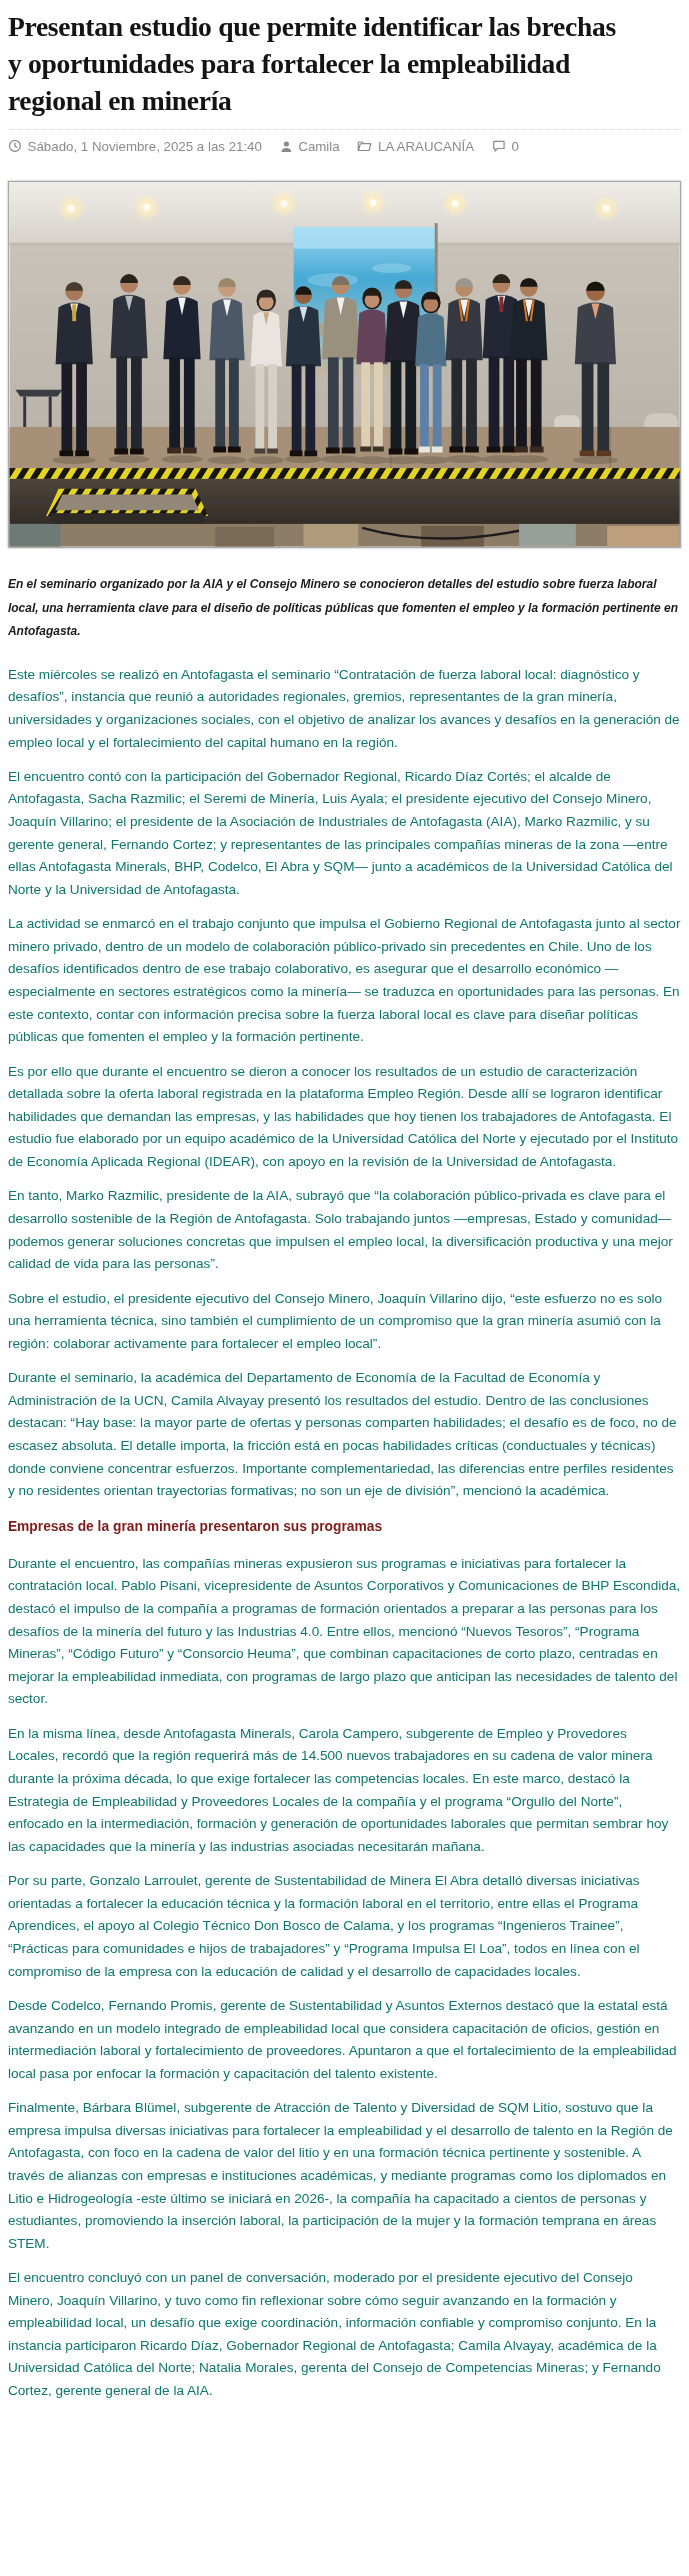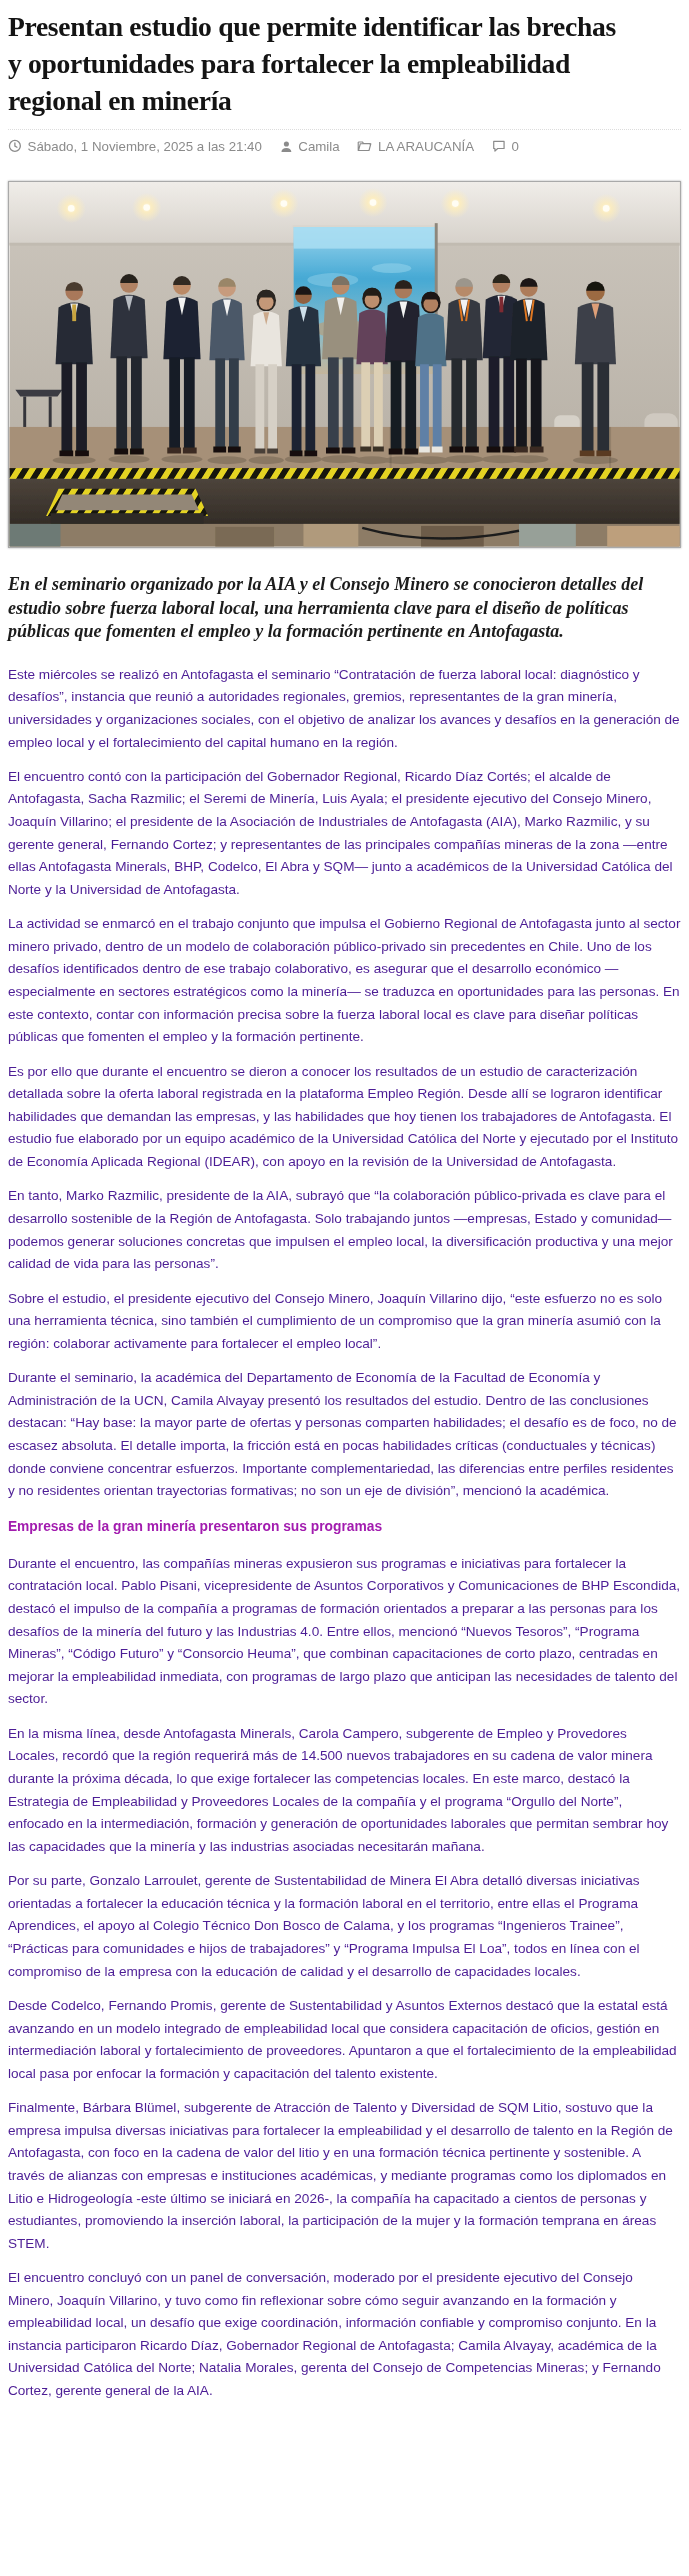--- a/index.html
+++ b/index.html
@@ -6,23 +6,23 @@
   body{width:689px;font-family:"Liberation Sans",sans-serif;color:#2e2e2e;-webkit-font-smoothing:antialiased;}
   .article{padding:0 7.9px;}
   .title{font-family:Liberation Serif, serif;font-weight:bold;color:#141414;
          font-size:27.6px;line-height:37px;margin:7.9px 0 9.8px;max-width:611px;letter-spacing:-0.3px;}
   .meta{border-top:1px dotted #dcdcdc;padding-top:8.9px;display:flex;align-items:center;gap:17.7px;
         font-size:13.3px;color:#8b8b8b;}
   .meta-item{display:inline-flex;align-items:center;gap:5.9px;white-space:nowrap;}
   .meta-item svg{display:block;}
   .photo-figure{margin:27.6px 0 0;line-height:0;border:1px solid #a9a9a9;box-shadow:0 0 2px rgba(0,0,0,.35);}
   .photo-figure svg{display:block;width:100%;height:auto;}
-  .lead{font-style:italic;font-weight:bold;font-size:18px;line-height:23.6px;color:#1c1c1c;margin:25.6px 0 19.7px;font-family:Liberation Serif, serif;}
-  .body-p{font-size:13.6px;line-height:22.6px;color:#4c1d95;margin:11.8px 0;}
-  .subheading{font-size:13.8px;line-height:22.6px;font-weight:bold;color:#a21caf;margin:13.8px 0;}
+  .lead{font-style:italic;font-weight:bold;font-size:12px;line-height:23.6px;color:#1c1c1c;margin:25.6px 0 19.7px;}
+  .body-p{font-size:13.6px;line-height:22.6px;color:#0f766e;margin:11.8px 0;}
+  .subheading{font-size:13.8px;line-height:22.6px;font-weight:bold;color:#7f1d1d;margin:13.8px 0;}
 </style>
 </head>
 <body>
 
 <article class="article">
 
   <h1 class="title">Presentan estudio que permite identificar las brechas y oportunidades para fortalecer la empleabilidad regional en minería</h1>
 
   <div class="meta">
     <span class="meta-item">

